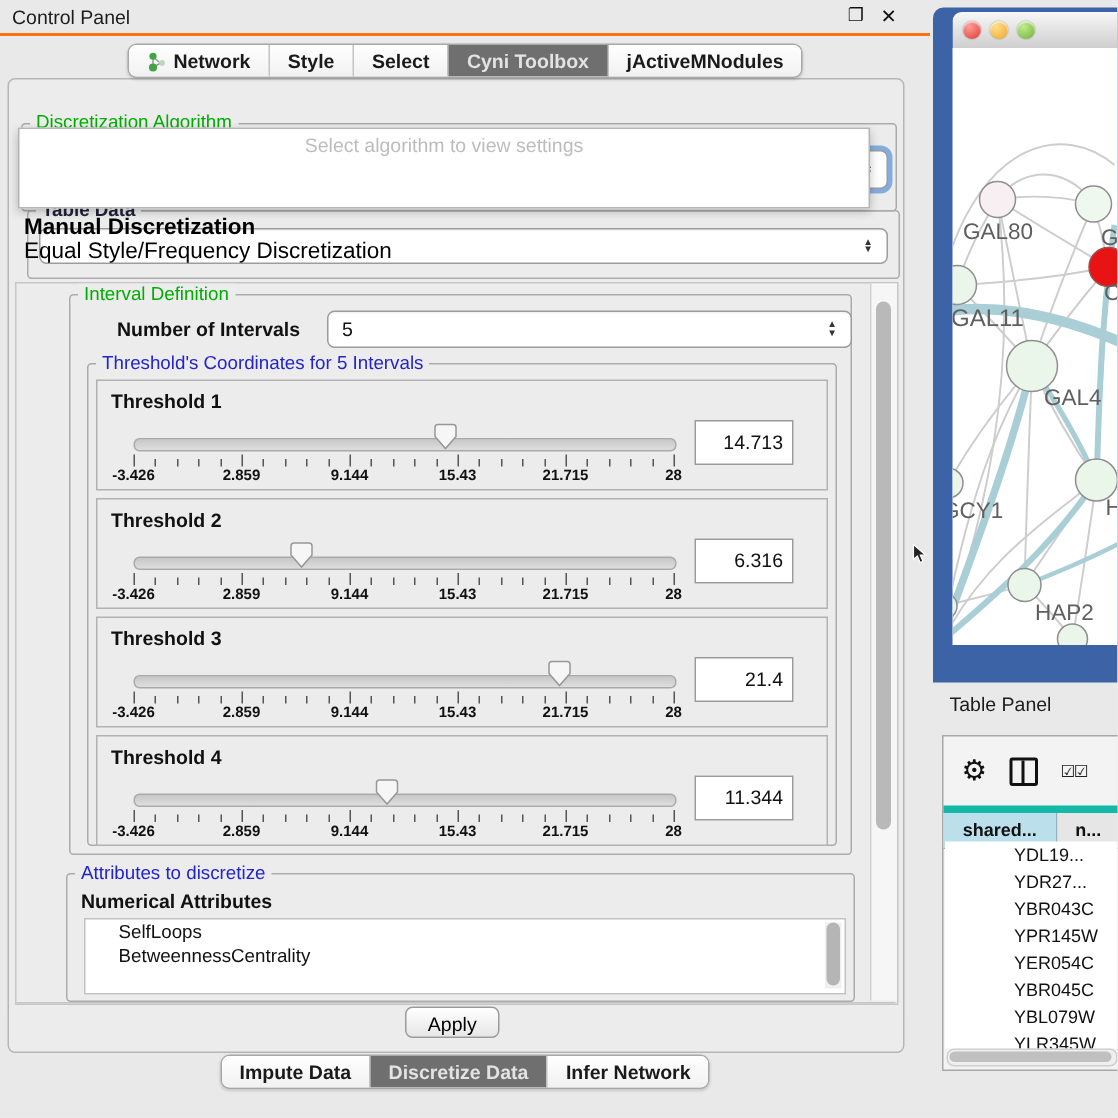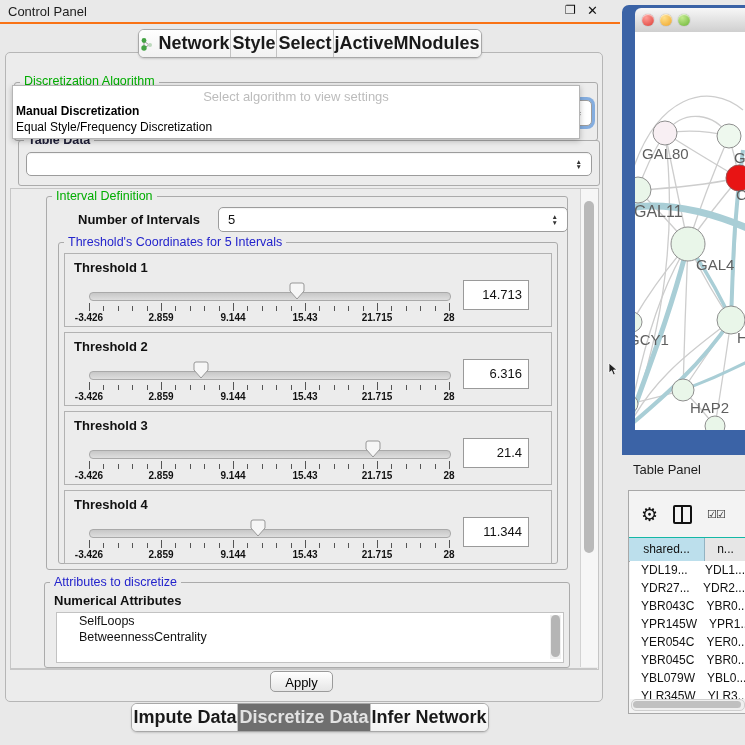--- a/index.html
+++ b/index.html
@@ -10,40 +10,40 @@
   #cp-titlebar{left:0;top:0;width:620px;height:22px;background:#e9e9e9;border-bottom:2px solid #f97316;}
   #cp-title{left:8px;top:4px;font-size:13px;color:#1c1c1c;}
   #float-btn{left:563px;top:3px;width:15px;height:15px;font-size:12px;text-align:center;line-height:15px;color:#111;font-weight:bold;}
   #close-btn{left:585px;top:3px;width:15px;height:15px;font-size:13px;text-align:center;line-height:15px;color:#111;font-weight:bold;}
   #cp-body{left:5px;top:52px;width:596px;height:648px;border:1px solid #b6b6b6;border-radius:5px;background:#ececec;}
   
   .tabbar{display:flex;border:1px solid #a8a8a8;border-radius:6px;background:#fcfcfc;overflow:hidden;
           box-shadow:0 1px 2px rgba(0,0,0,.15);}
   #top-tabs{left:0;top:29px;width:620px;display:flex;justify-content:center;}
   #bottom-tabs{left:0;top:703px;width:620px;display:flex;justify-content:center;}
-  .tab{padding:3px 1px;font-size:18px;font-weight:bold;color:#1a1a1a;background:linear-gradient(#ffffff,#f1f1f1);
+  .tab{padding:3px 12px;font-size:13px;font-weight:bold;color:#1a1a1a;background:linear-gradient(#ffffff,#f1f1f1);
        border-right:1px solid #c3c3c3;display:flex;align-items:center;gap:5px;cursor:default;}
   .tab:last-child{border-right:none;}
   .tab.selected{background:#6f6f6f;color:#e3e3e3;}
   
   .group{border:1px solid #ababab;border-radius:3px;}
   .group-title{background:#ececec;padding:0 4px;font-size:12.5px;white-space:nowrap;}
   .t-green{color:#00ad00;}
   .t-blue{color:#2323cc;}
   .t-dark{color:#20203a;}
   
   .combo{background:#fff;border:1px solid #9c9c9c;border-radius:5px;display:flex;align-items:center;
          font-size:13px;padding:0 9px;box-shadow:inset 0 1px 1px rgba(0,0,0,.05);}
   .spin{margin-left:auto;display:flex;flex-direction:column;font-size:6.5px;line-height:5.5px;color:#333;}
   .focus-ring{box-shadow:0 0 0 3px rgba(98,152,219,.75);}
   
   #algo-popup{left:12px;top:85px;width:566px;height:52px;background:#fff;border:1px solid #b5b5b5;
               box-shadow:0 2px 6px rgba(0,0,0,.25);z-index:30;}
   #algo-hint{top:3px;left:0;width:100%;text-align:center;font-size:13px;color:#bcbcbc;}
-  .algo-opt{position:absolute;left:3px;font-size:12px;color:#000;}
+  .algo-opt{position:absolute;left:3px;font-size:15px;color:#000;margin-top:39px;}
   
   #scrollpane{left:10px;top:188px;width:587px;height:480px;border:1px solid #c6c6c6;background:#ececec;}
   #vscroll{right:0;top:0;width:17px;height:478px;background:#f6f6f6;border-left:1px solid #d2d2d2;}
   #vscroll-thumb{left:3px;top:12px;width:10px;height:352px;background:#b9b9b9;border-radius:6px;}
   
   .th-row{position:relative;width:486px;height:72px;border:1px solid #b2b2b2;background:#ececec;margin-bottom:5px;}
   .th-title{position:absolute;left:9px;top:6px;font-size:13px;font-weight:bold;}
   .th-track{position:absolute;left:24px;top:38px;width:360px;height:7px;border:1px solid #a9a9a9;border-radius:4px;
             background:linear-gradient(#c7c7c7,#dedede);}
   .th-handle{position:absolute;top:28px;width:16px;height:18px;transform:translateX(-50%);margin-left:24px;}
@@ -68,27 +68,27 @@
                 border-top-left-radius:6px;border-bottom:1px solid #9b9b9b;}
   .light{position:absolute;top:6px;width:12px;height:12px;border-radius:50%;box-shadow:inset 0 1px 1px rgba(255,255,255,.7),0 0 1px rgba(0,0,0,.5);}
   #net-canvas{left:13px;top:27px;width:110px;height:398px;background:#fff;overflow:hidden;}
   #table-panel-title{left:633px;top:462px;font-size:13px;color:#1c1c1c;}
   #node-table{left:628px;top:490px;width:117px;height:222px;background:#f3f3f3;border:1px solid #a8a8a8;}
   #nt-toolbar{left:0;top:0;width:100%;height:46px;display:flex;align-items:center;gap:15px;padding-left:12px;box-sizing:border-box;}
   #gear-ic{font-size:19px;line-height:19px;color:#111;}
   #cols-ic{width:15px;height:15px;border:2px solid #111;border-radius:2px;position:relative;}
   #cols-ic:after{content:"";position:absolute;left:6px;top:0;width:2px;height:15px;background:#111;}
   #checks-ic{font-size:11px;letter-spacing:-1px;color:#222;}
-  #nt-header{left:0;top:46px;width:100%;height:23px;display:flex;border-top:1px solid #14b8a6;border-bottom:1px solid #a9a9a9;}
+  #nt-header{left:0;top:46px;width:100%;height:23px;display:flex;border-top:5px solid #14b8a6;border-bottom:1px solid #a9a9a9;font-weight:bold;}
   .hcell{font-size:12px;line-height:22px;text-align:center;}
   .hcell.c0{width:75px;background:#bcdfec;border-right:1px solid #93b3c2;}
   .hcell.c1{flex:1;background:#e6e6e6;}
   #nt-body{left:1px;top:70px;width:115px;height:138px;background:#fff;overflow:hidden;}
   .trow{display:flex;height:18px;}
-  .tcell{font-size:12px;line-height:18px;white-space:nowrap;}
+  .tcell{font-size:12px;line-height:18px;white-space:nowrap;margin-left:35px;}
   .tcell.c0{width:76px;padding-left:11px;box-sizing:border-box;}
   .tcell.c1{flex:1;padding-left:12px;}
   #nt-hscroll{left:2px;top:208px;width:112px;height:10px;background:#efefef;border:1px solid #cfcfcf;border-radius:5px;}
   #nt-hthumb{position:absolute;left:1px;top:1px;width:108px;height:7px;background:#c0c0c0;border-radius:4px;}
   svg text{font-family:"Liberation Sans","DejaVu Sans",sans-serif;}
 </style>
 </head>
 <body>
 
 <div class="abs" id="cp-titlebar">
@@ -110,20 +110,23 @@
           <circle cx="4" cy="11" r="2.7" fill="#44a344"></circle>
         <circle cx="10" cy="8" r="2" fill="#bcd9bc"></circle>
       </svg>
       <span>Network</span>
     </div>
     <div class="tab">
         <span>Style</span>
       </div>
     <div class="tab">
         <span>Select</span>
+      </div>
+    <div class="tab selected">
+        <span>Cyni Toolbox</span>
       </div>
     <div class="tab">
         <span>jActiveMNodules</span>
       </div>
   </div>
 </div>
 
 <div class="abs group" style="left:14px;top:82px;width:582px;height:57px;"></div>
 <div class="abs group-title t-green" style="left:20px;top:74px;">Discretization Algorithm</div>
 <div class="abs combo focus-ring" style="left:24px;top:100px;width:548px;height:24px;">

